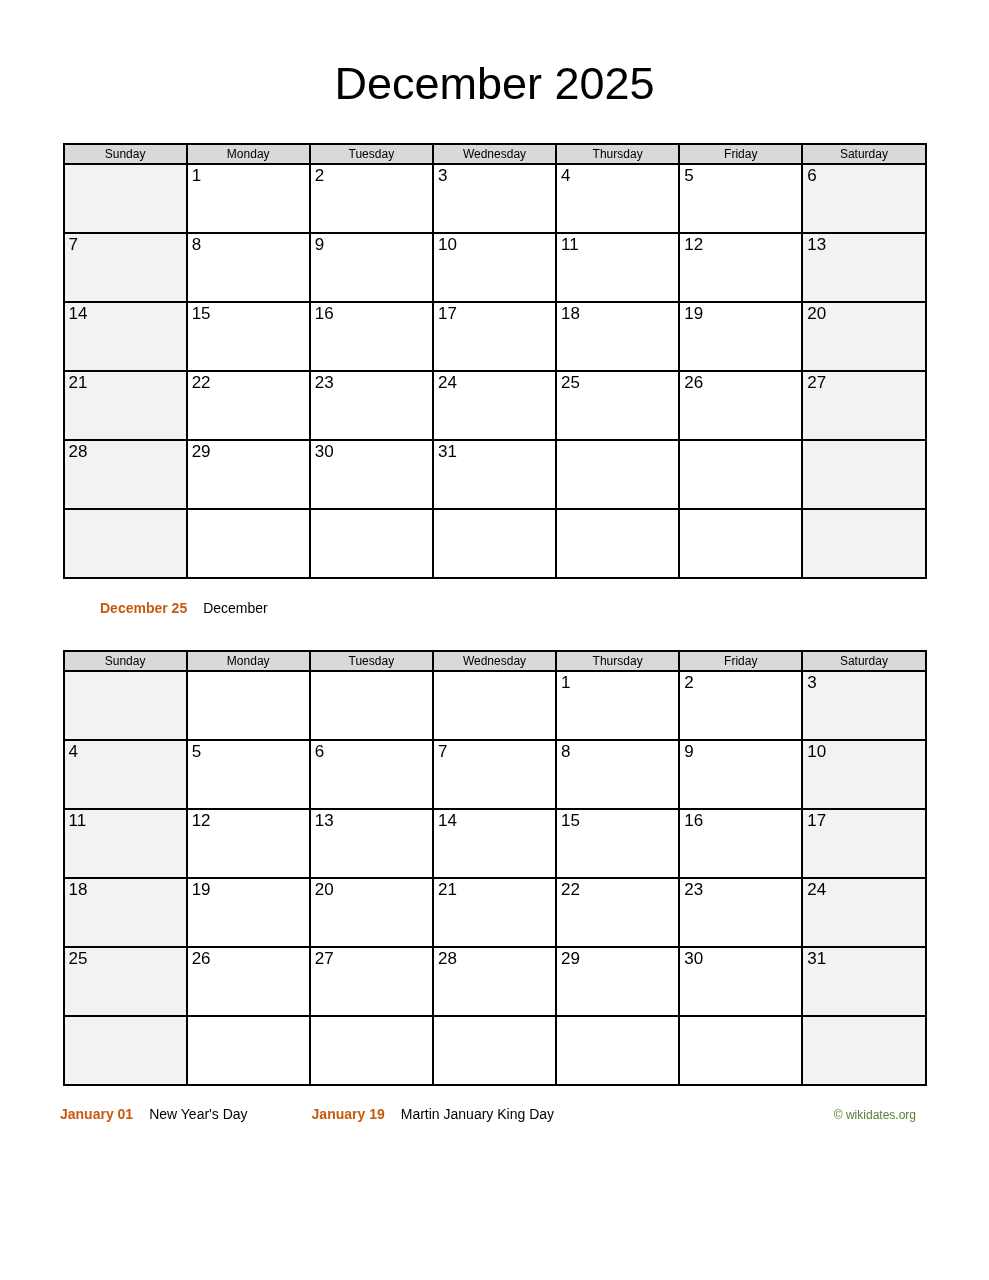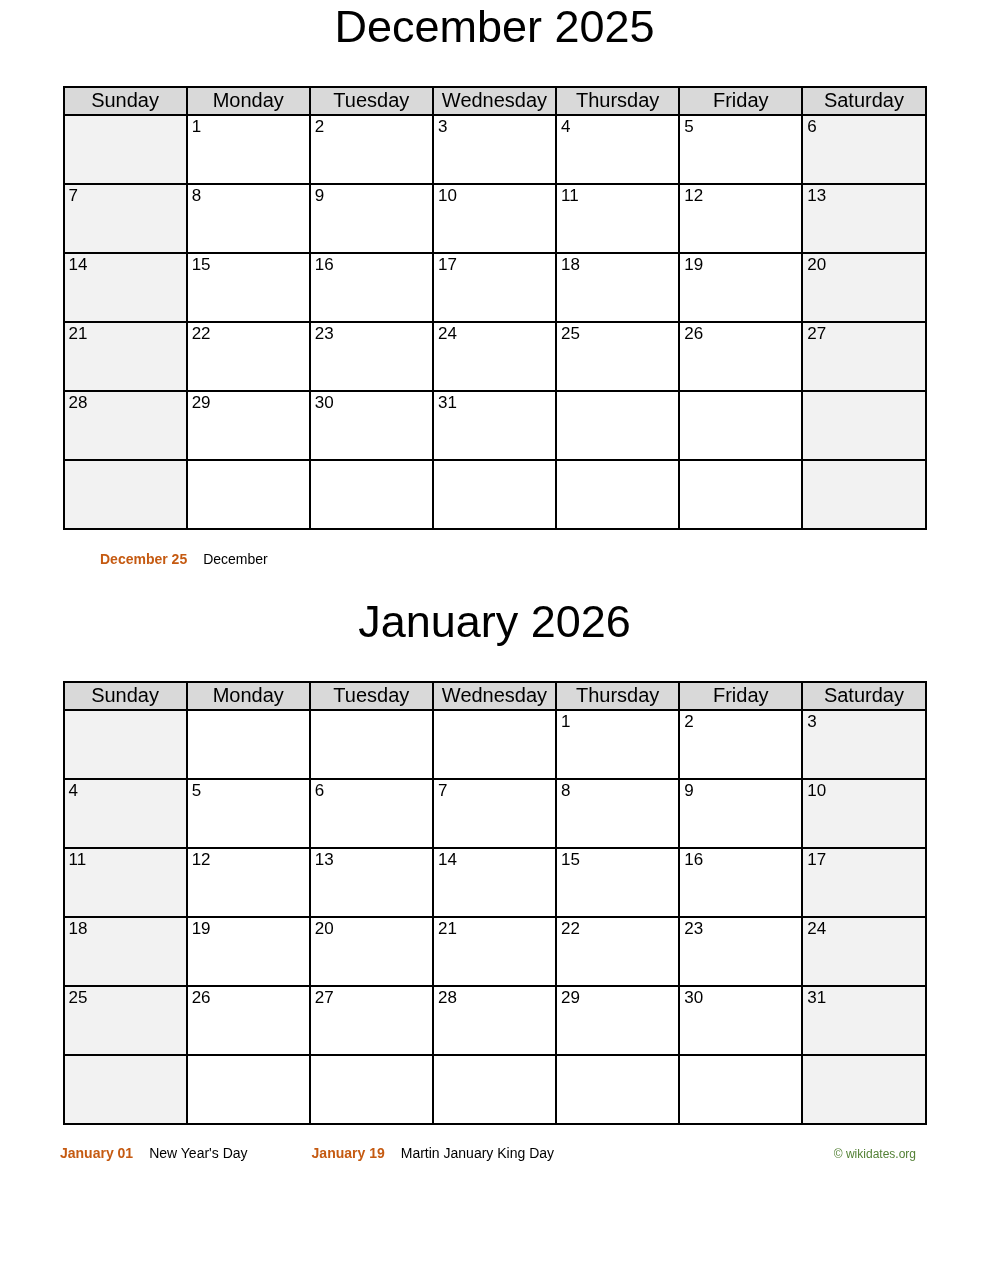--- a/index.html
+++ b/index.html
@@ -14,35 +14,35 @@
     overflow: hidden;
   }
   .cal-title {
     margin: 0;
     text-align: center;
     font-size: 45px;
     font-weight: 400;
     line-height: 53px;
     color: var(--text, #000000);
   }
-  .title-dec { }
+  .title-dec { padding-top: 57px; }
   .title-jan { padding-top: 27px; }
   table.cal {
     width: 864px;
     margin: 33px auto 0 auto;
     border-collapse: collapse;
     table-layout: fixed;
     border: 2px solid #000;
   }
   table.cal th {
     background: var(--header-bg, #d9d9d9);
-    font-size: 20px;
+    font-size: 12px;
     font-weight: 400;
     text-align: center;
-    height: 28px;
+    height: 20px;
     padding: 1px 0 2px 0;
     border: 2px solid #000;
   }
   table.cal td {
     height: 69px;
     border: 2px solid #000;
     vertical-align: top;
     text-align: left;
     font-size: 17px;
     line-height: 1.15;
@@ -152,21 +152,20 @@
       </tbody>
   </table>
 
   <div class="note-row note-dec">
     <span class="note-group">
       <span class="note-date">December 25</span>
       <span class="note-label">December</span>
     </span>
   </div>
 
-  <h1 class="cal-title title-jan">January 2026</h1>
 
   <table class="cal">
     <thead>
       <tr>
         <th>Sunday</th>
         <th>Monday</th>
         <th>Tuesday</th>
         <th>Wednesday</th>
         <th>Thursday</th>
         <th>Friday</th>

